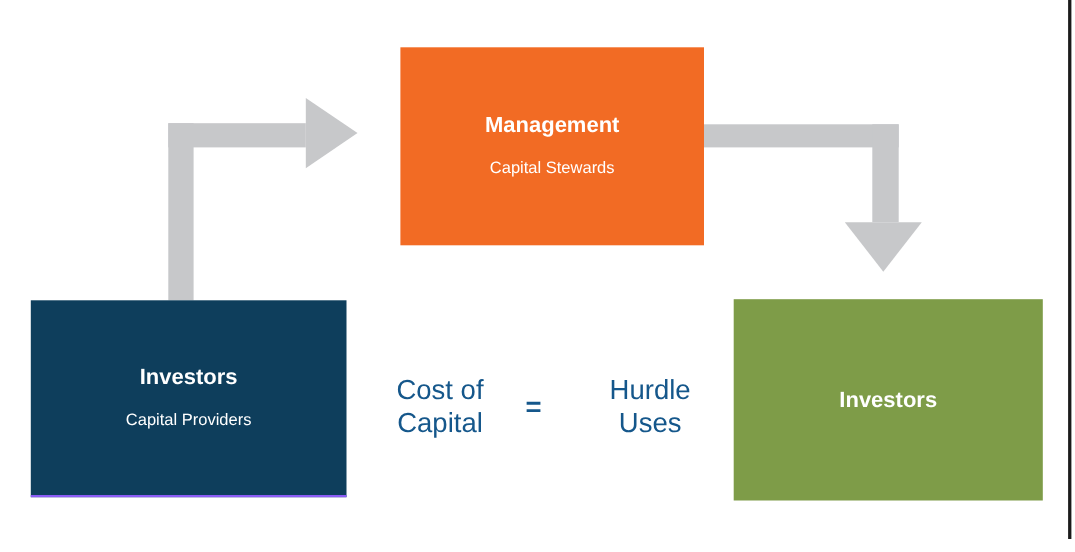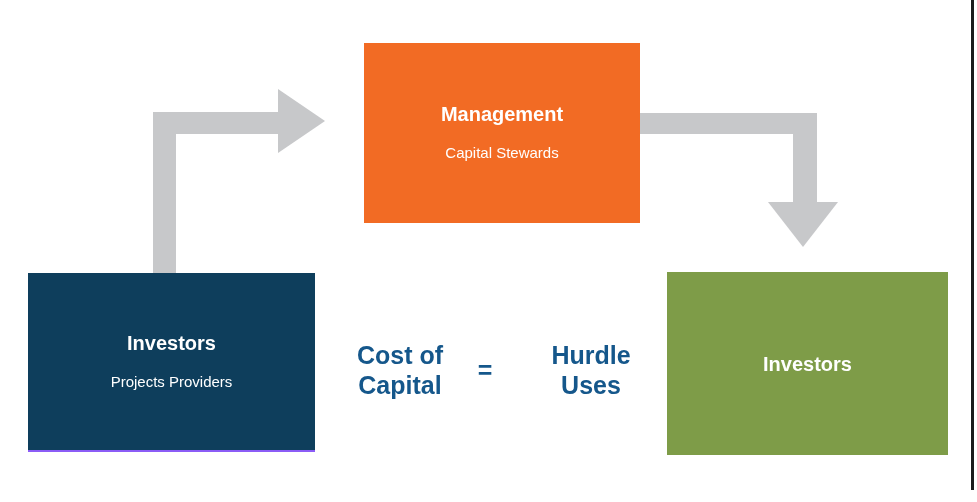--- a/index.html
+++ b/index.html
@@ -81,21 +81,21 @@
   }
 
   
   .eq-term {
     position: absolute;
     top: 340px;
     width: 120px;
     text-align: center;
     color: var(--equation-blue);
     font-size: 25px;
-    font-weight: bold;
+    font-weight: normal;
     line-height: 30px;
   }
   .eq-lhs { left: 340px; }
   .eq-rhs { left: 531px; }
   .eq-sign {
     position: absolute;
     left: 465px; top: 340px;
     width: 40px; height: 60px;
     line-height: 60px;
     text-align: center;
@@ -129,21 +129,21 @@
     <div class="a2-head"></div>
   </div>
 
   <div class="node node-management">
     <div class="node-title">Management</div>
     <div class="node-subtitle">Capital Stewards</div>
   </div>
 
   <div class="node node-investors">
     <div class="node-title">Investors</div>
-    <div class="node-subtitle">Projects Providers</div>
+    <div class="node-subtitle">Capital Providers</div>
   </div>
 
   <div class="node node-projects">
     <div class="node-title">Investors</div>
   </div>
 
   <div>
     <div class="eq-term eq-lhs">
       <div>Cost of</div>
       <div>Capital</div>

